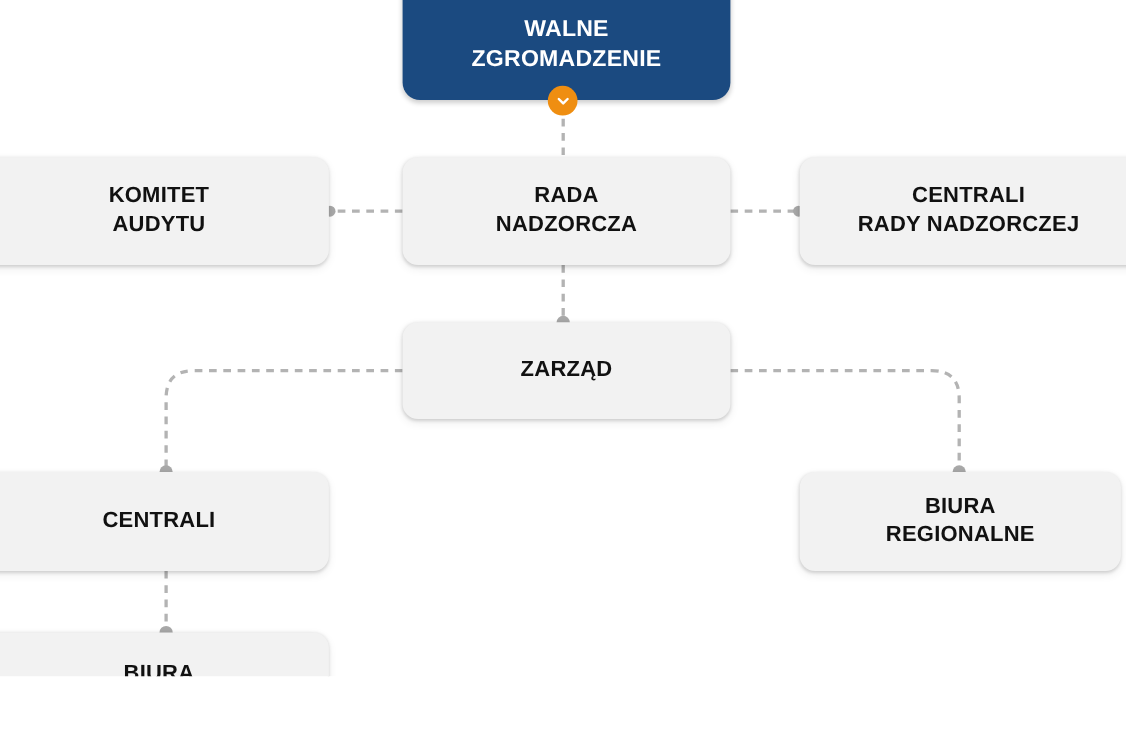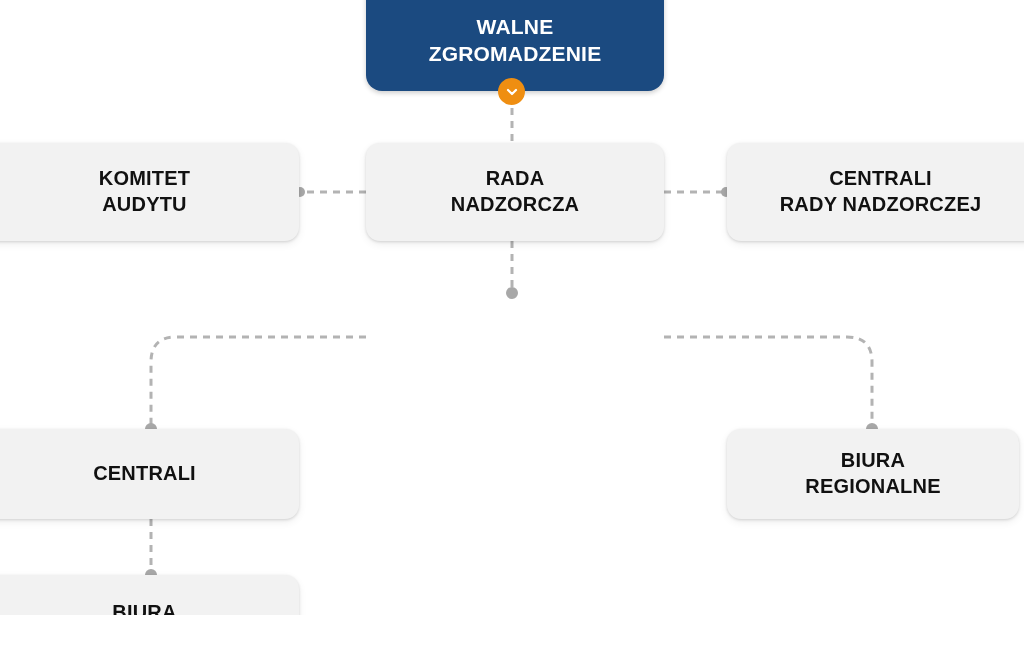--- a/index.html
+++ b/index.html
@@ -134,20 +134,23 @@
   <div class="node node-light" id="node-rada">
     <span class="node-label">RADA
 NADZORCZA</span>
   </div>
 
   <div class="node node-light" id="node-prezydium">
     <span class="node-label">CENTRALI
 RADY NADZORCZEJ</span>
   </div>
 
+  <div class="node node-light" id="node-zarzad">
+    <span class="node-label">ZARZĄD</span>
+  </div>
 
   <div class="node node-light" id="node-centrala">
     <span class="node-label">CENTRALI</span>
   </div>
 
   <div class="node node-light" id="node-regionalne">
     <span class="node-label">BIURA
 REGIONALNE</span>
   </div>
 

